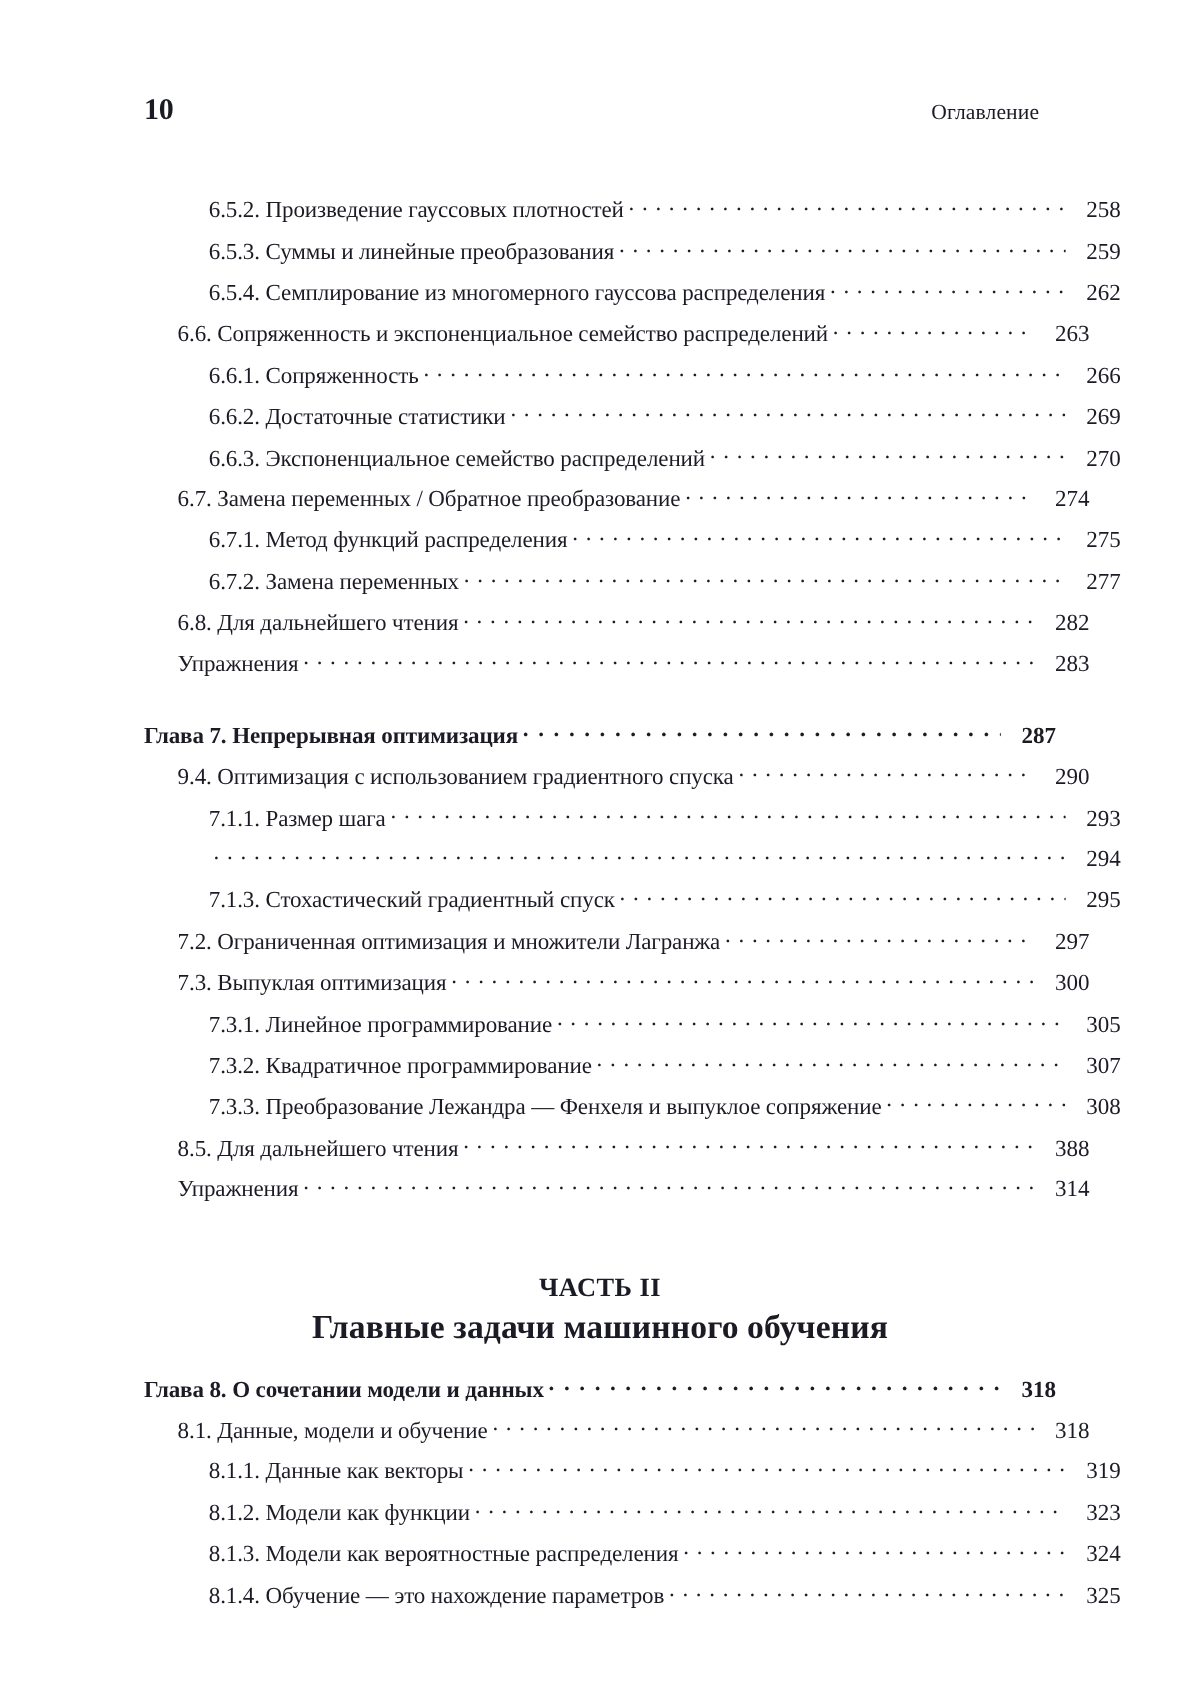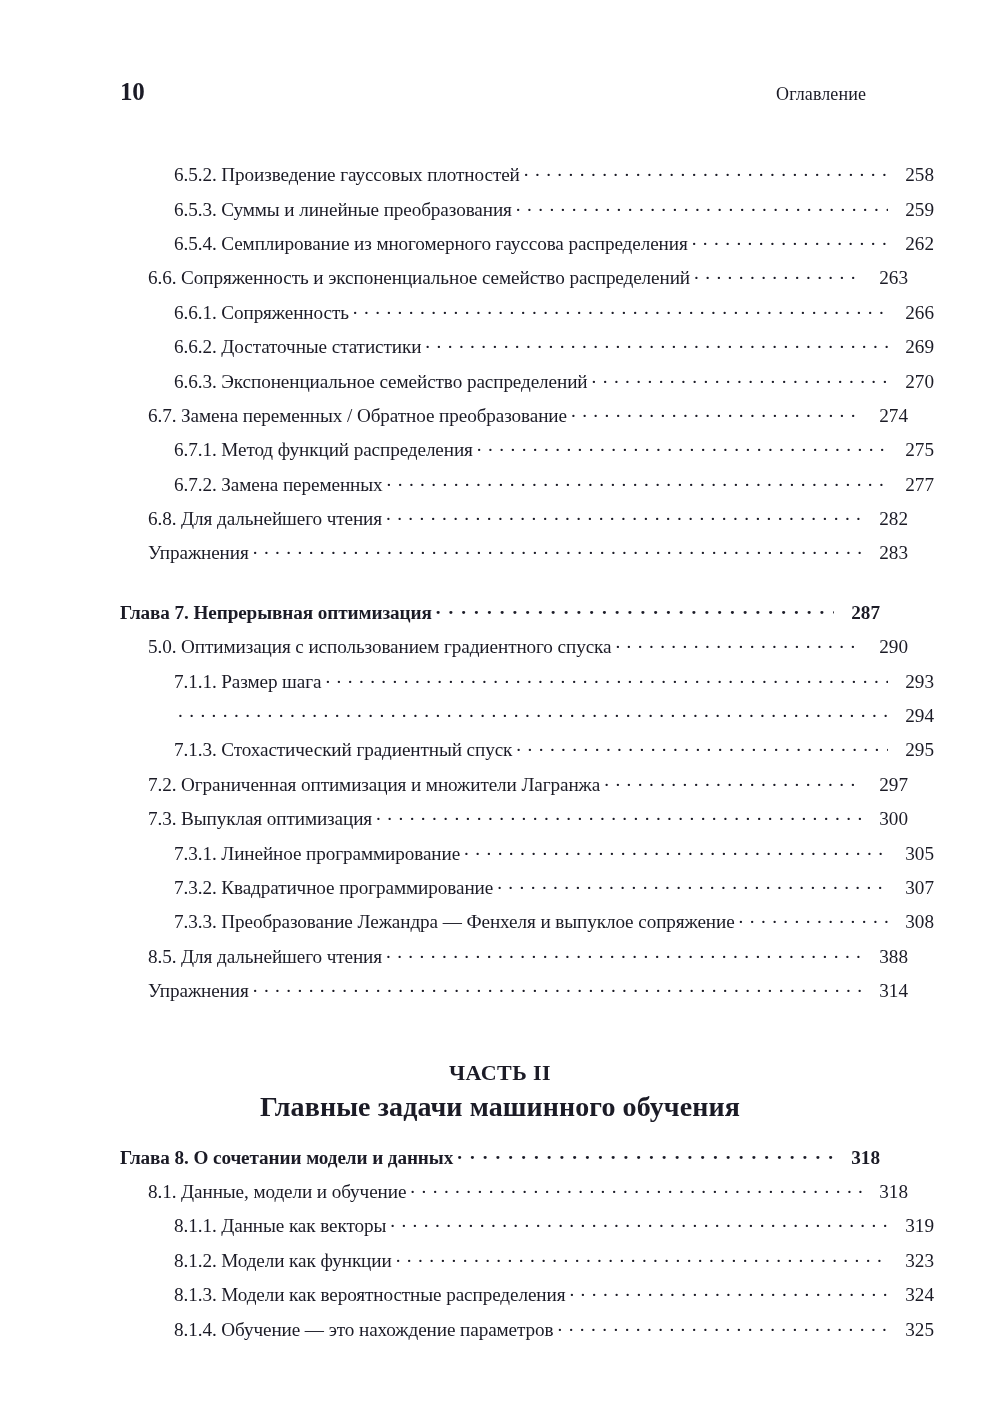--- a/index.html
+++ b/index.html
@@ -193,21 +193,21 @@
           <span class="etitle">Упражнения</span>
           <span class="leader"></span>
           <span class="pnum">283</span>
         </div>
         <div class="toc-entry lvl-ch gap-before">
           <span class="etitle">Глава 7. Непрерывная оптимизация</span>
           <span class="leader"></span>
           <span class="pnum">287</span>
         </div>
         <div class="toc-entry lvl-1">
-          <span class="etitle">5.0. Оптимизация с использованием градиентного спуска</span>
+          <span class="etitle">9.4. Оптимизация с использованием градиентного спуска</span>
           <span class="leader"></span>
           <span class="pnum">290</span>
         </div>
         <div class="toc-entry lvl-2">
           <span class="etitle">7.1.1. Размер шага</span>
           <span class="leader"></span>
           <span class="pnum">293</span>
         </div>
         <div class="toc-entry lvl-2">
           <span class="leader"></span>

